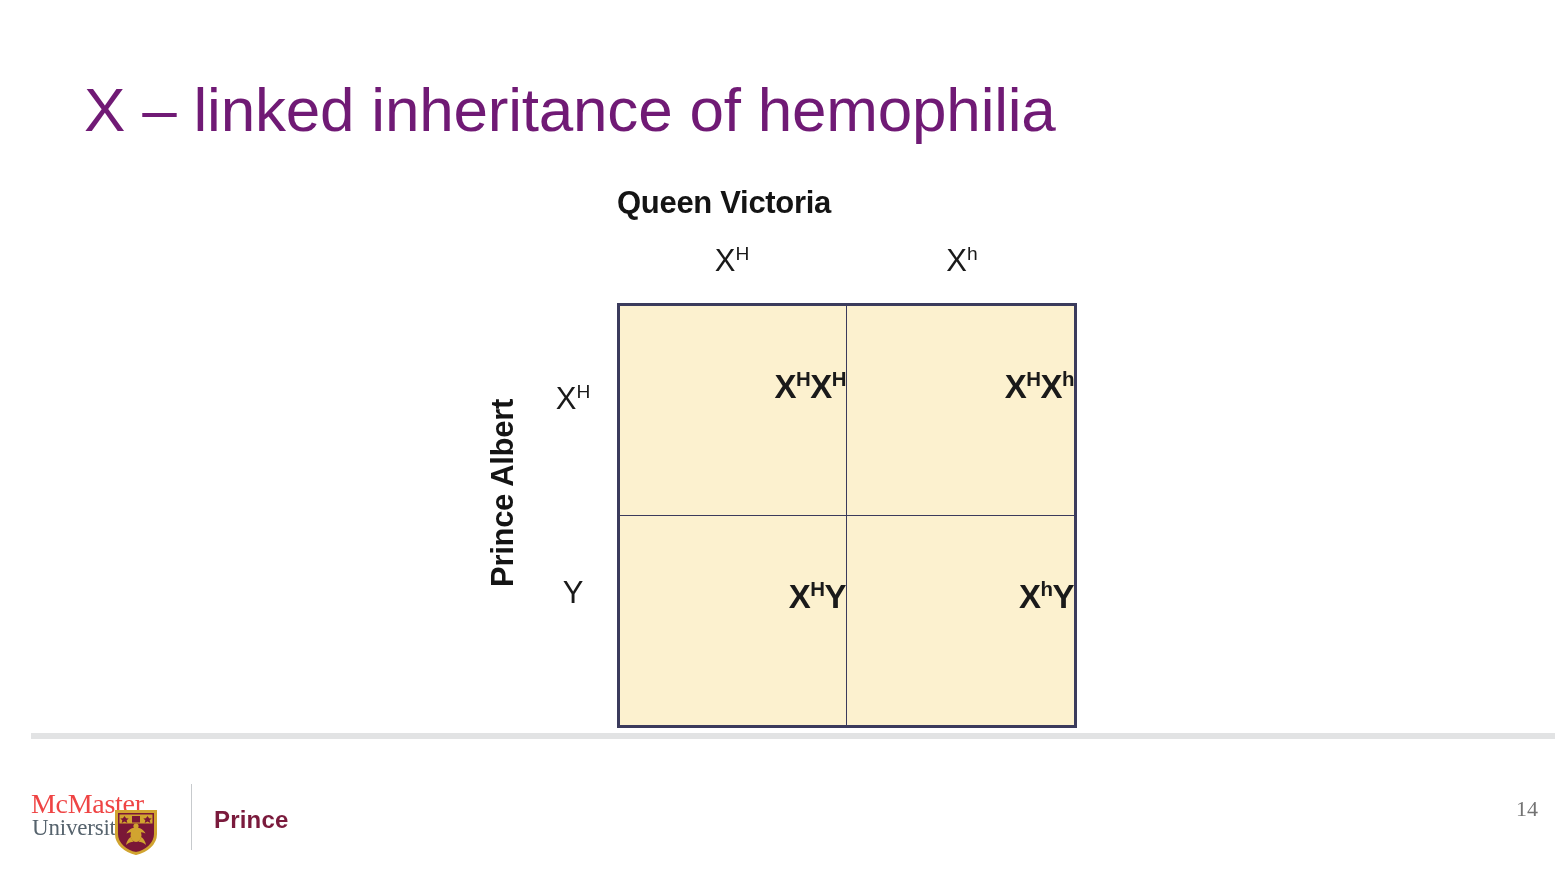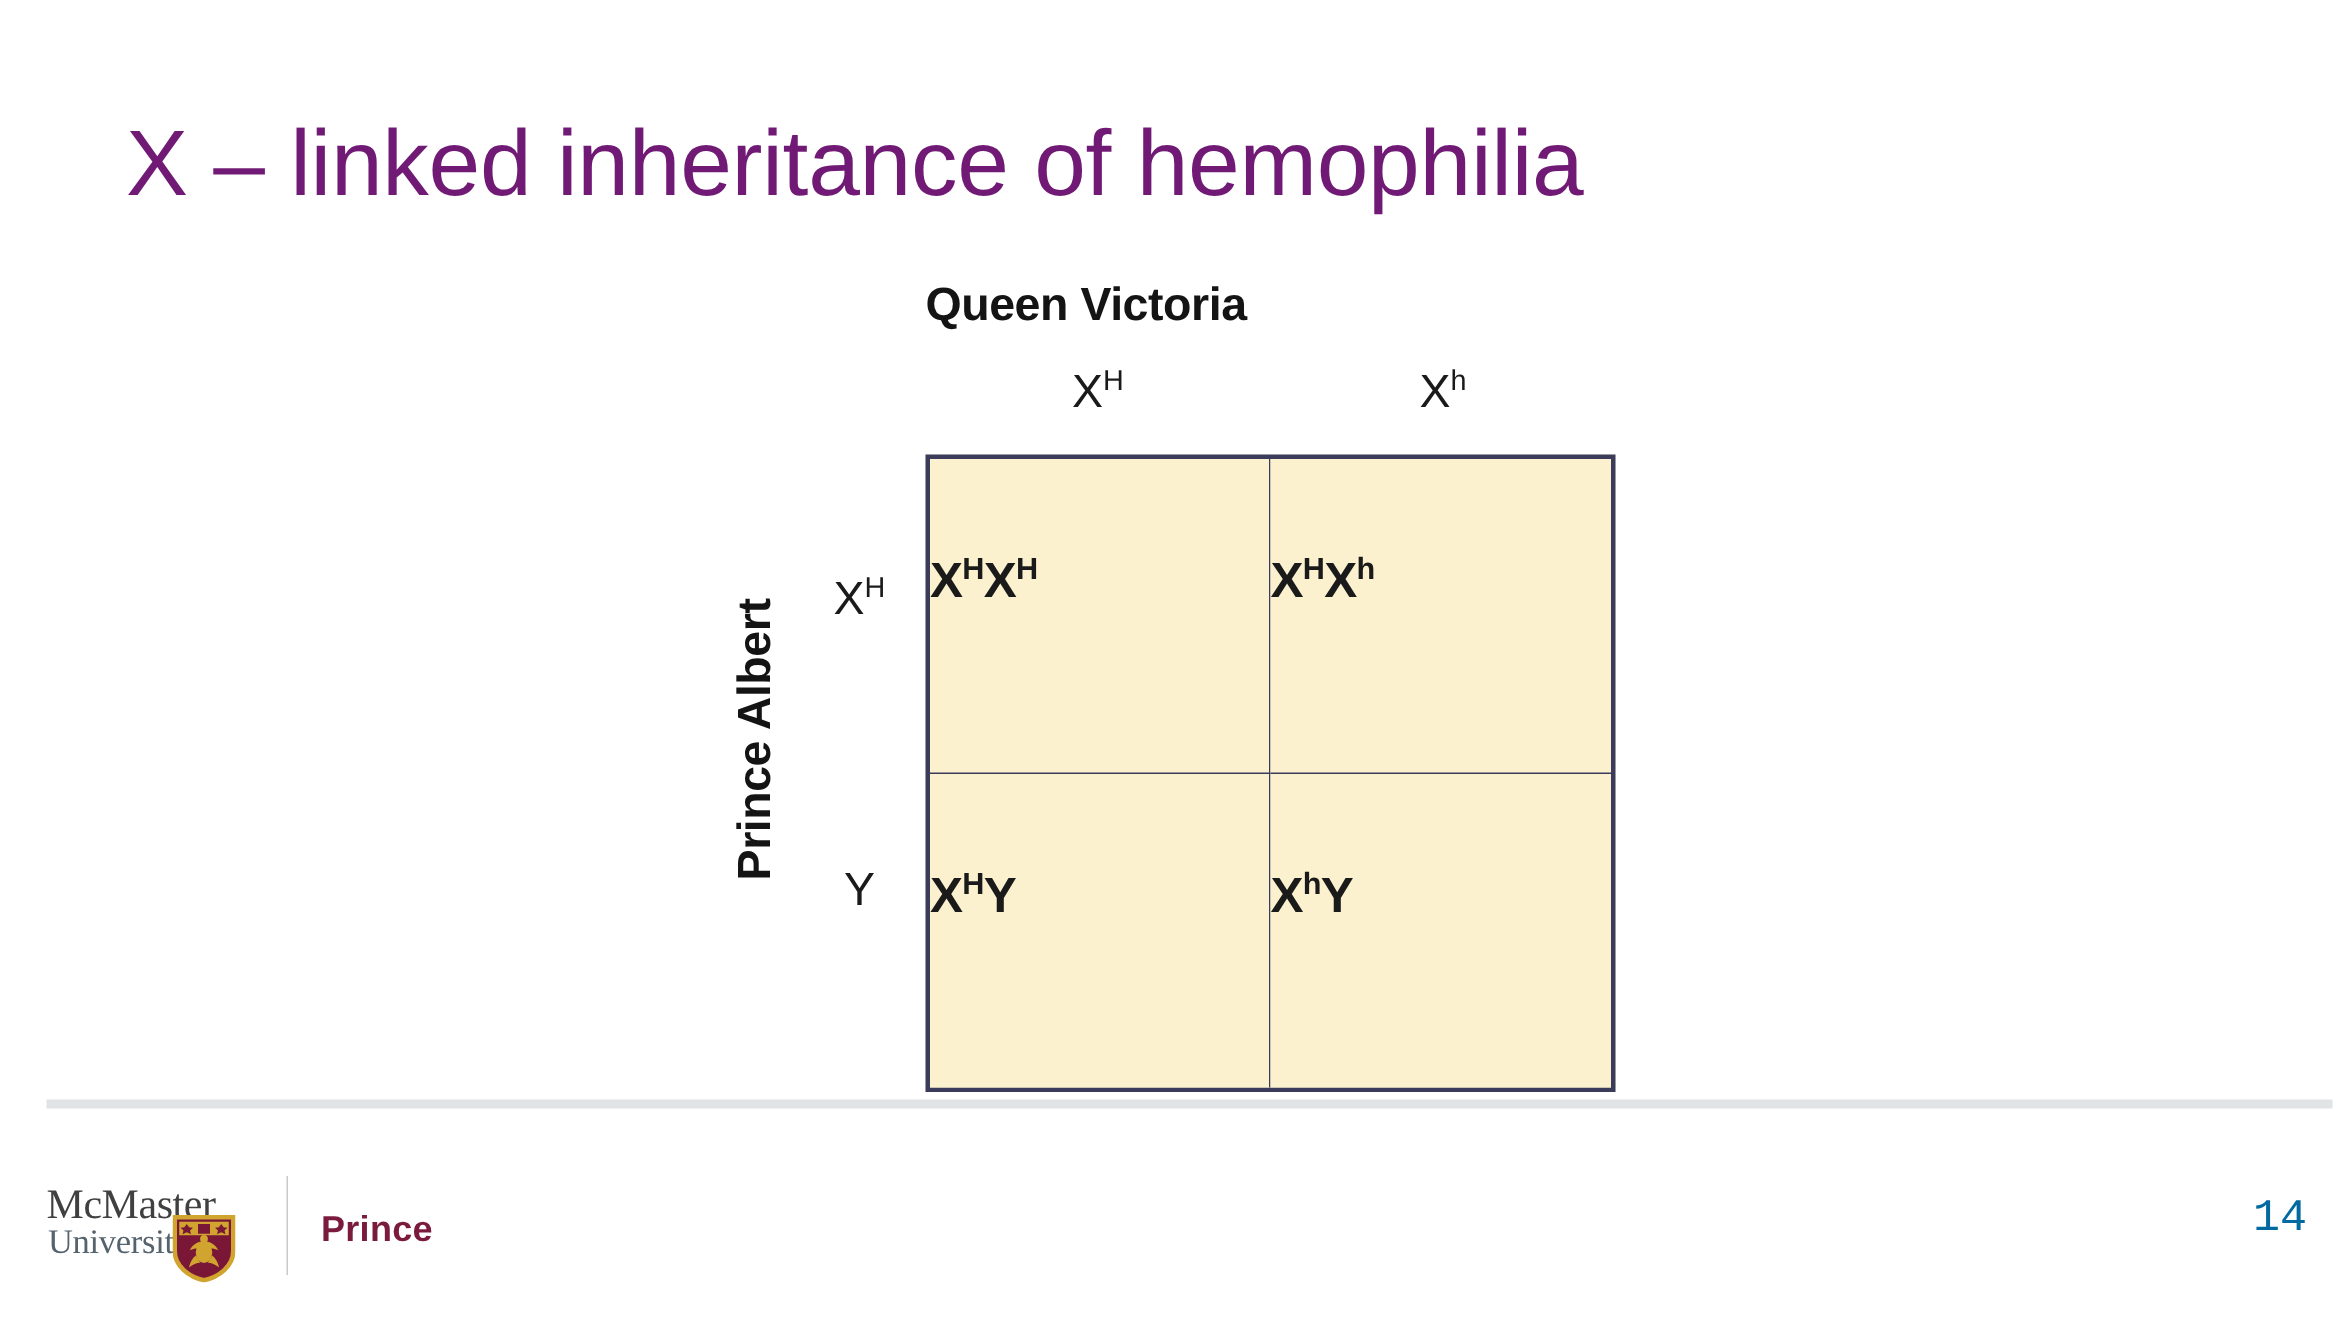--- a/index.html
+++ b/index.html
@@ -122,21 +122,21 @@
     border-bottom: 1.5px solid #3b3b5c;
     background: #fcf1cf;
   }
   .cell.c1 { border-right: none; }
   .cell.r1 { border-bottom: none; text-decoration: underline; }
   .cell-text {
     position: absolute;
     left: 0;
     right: 0;
     top: 62px;
-    text-align: left;
+    text-align: right;
     font-size: 33px;
     font-weight: 600;
     color: #1a1a1a;
     font-family: "Liberation Sans", sans-serif;
     letter-spacing: -0.5px;
   }
 
   sup {
     font-size: 0.62em;
     vertical-align: super;
@@ -166,21 +166,21 @@
     top: 0;
     width: 130px;
     height: 62px;
   }
   .logo-mcmaster {
     position: absolute;
     left: 0;
     top: 0;
     font-family: "Liberation Serif", serif;
     font-size: 28px;
-    color: #404040;
+    color: #ef4444;
     letter-spacing: -0.3px;
     line-height: 1;
   }
   .logo-university {
     position: absolute;
     left: 1px;
     top: 26px;
     font-family: "Liberation Serif", serif;
     font-size: 23px;
     color: #56636d;
@@ -212,23 +212,23 @@
     font-size: 24px;
     font-weight: bold;
     color: #7a1a3c;
     letter-spacing: 0.2px;
   }
 
   .page-number {
     position: absolute;
     right: 26px;
     top: 796px;
-    font-family: Liberation Mono, monospace;
-    font-size: 30px;
-    color: #0369a1;
+    font-family: Liberation Serif, serif;
+    font-size: 22px;
+    color: #737373;
   }
 </style>
 </head>
 <body>
 
 <div class="slide-title">X – linked inheritance of hemophilia</div>
 
 <div class="diagram">
 
   <div class="top-parent-label">Queen Victoria</div>

